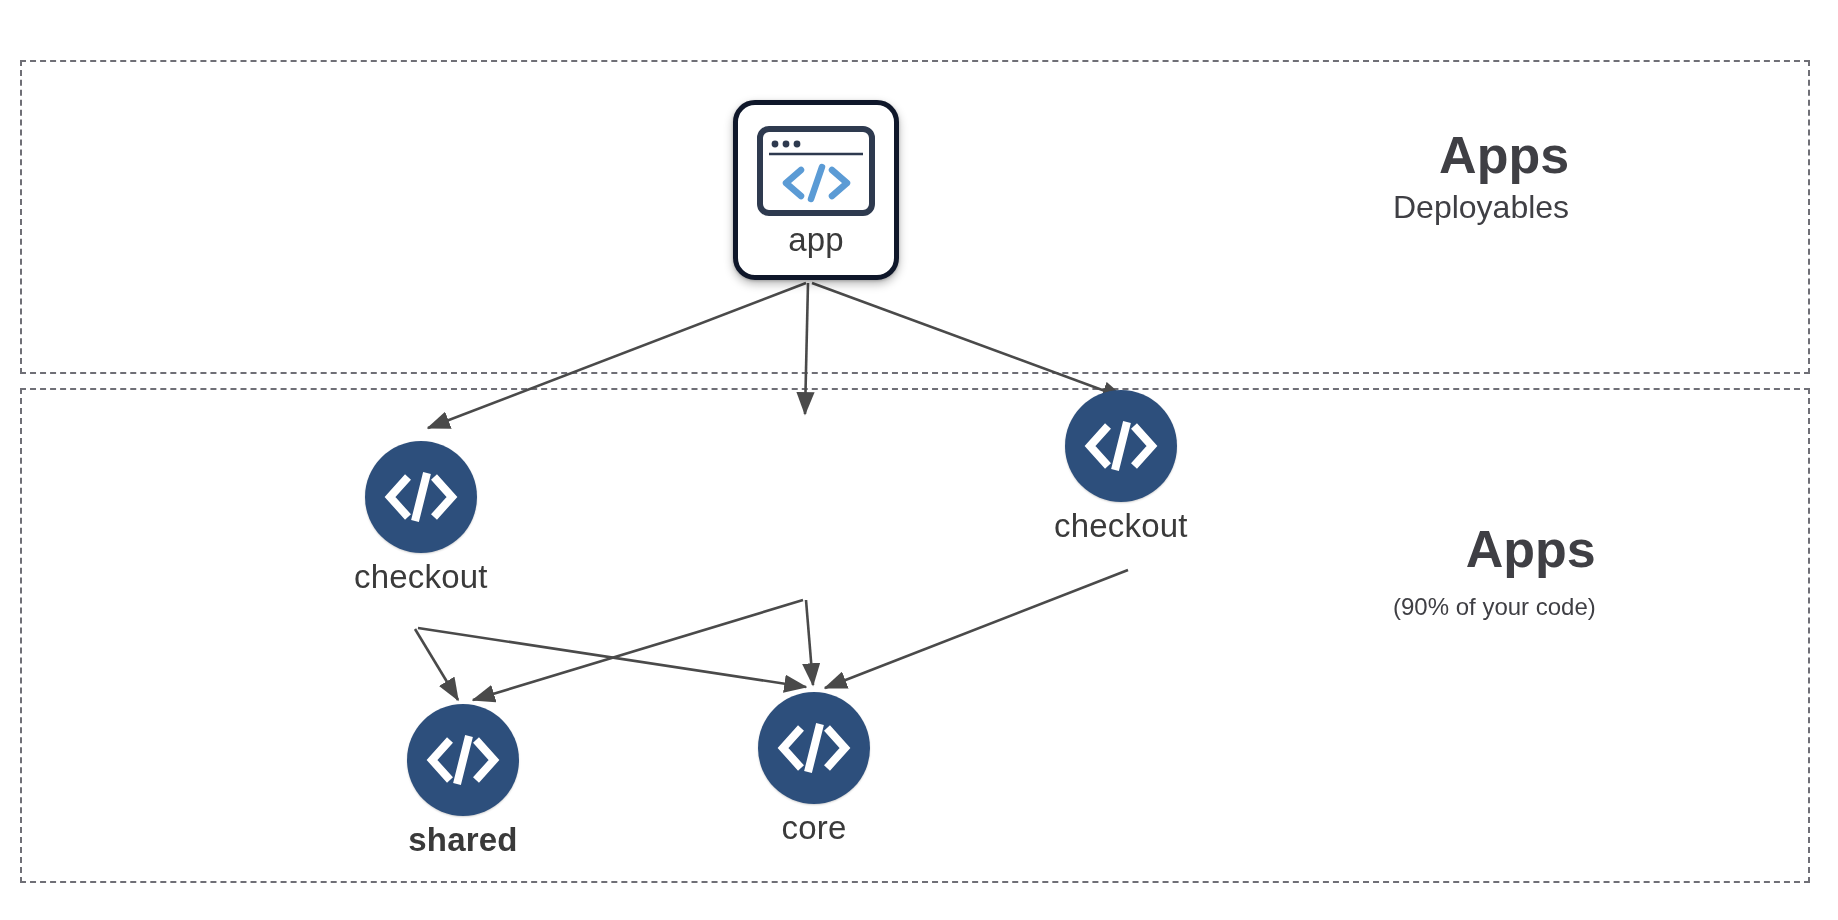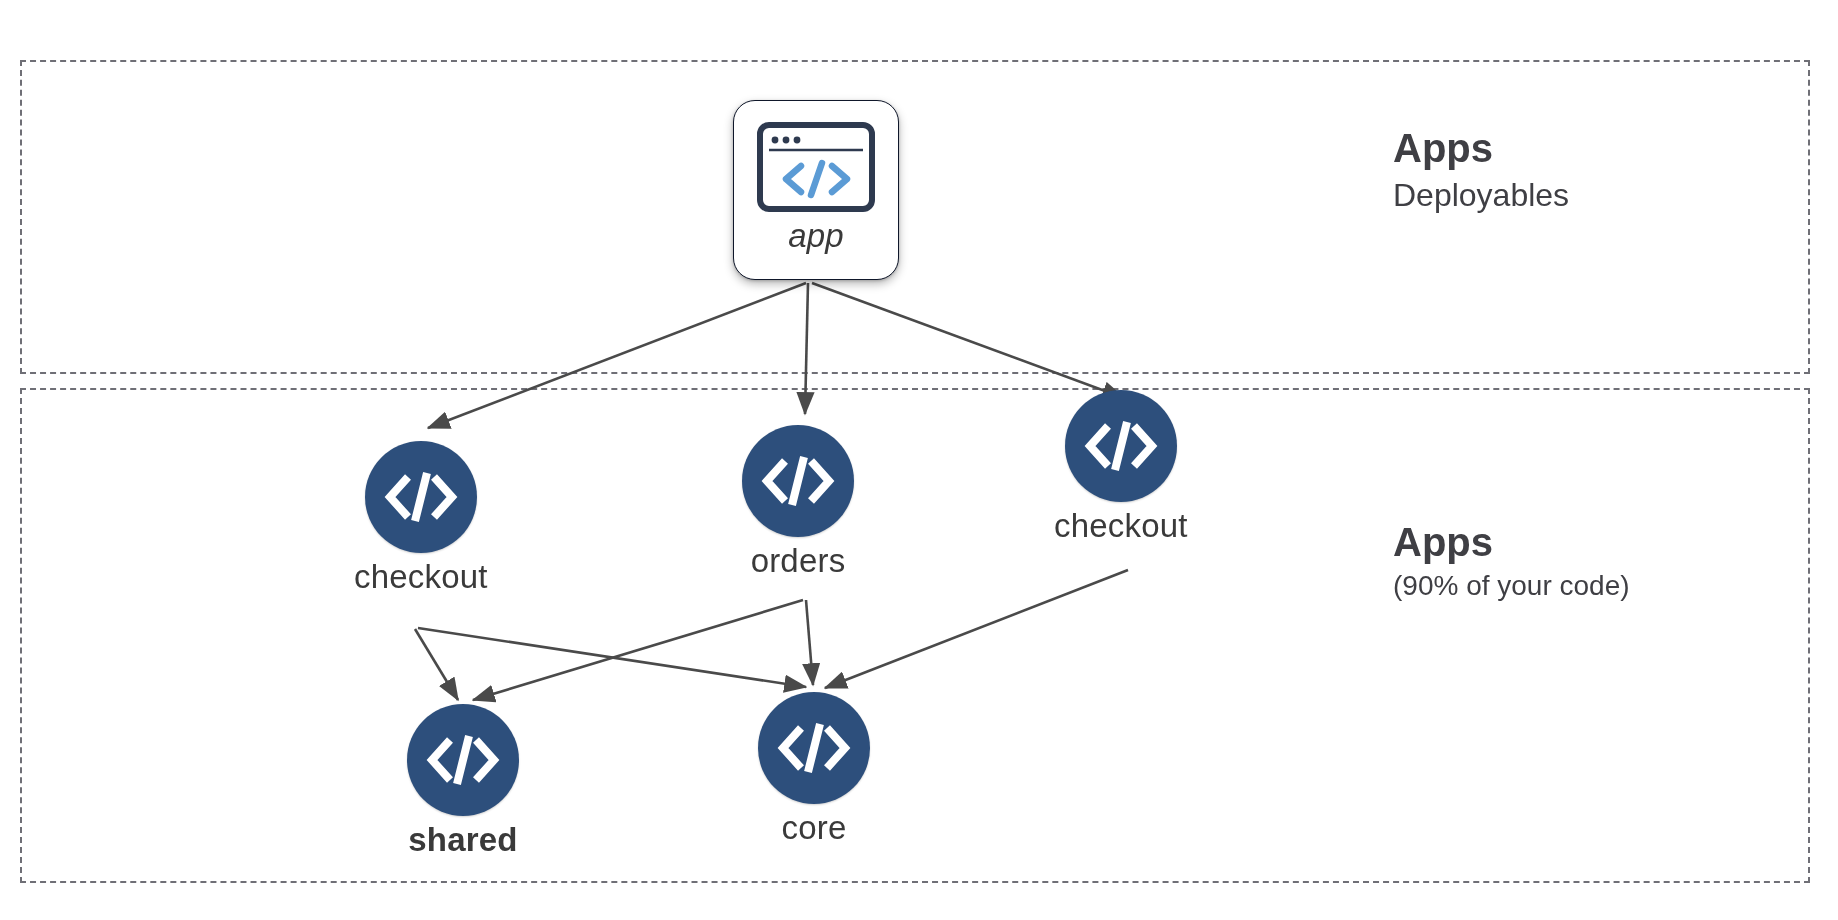--- a/index.html
+++ b/index.html
@@ -44,28 +44,27 @@
     top: 0;
     width: 1838px;
     height: 920px;
     pointer-events: none;
   }
   
   .app-card {
     position: absolute;
     box-sizing: border-box;
     background: #ffffff;
-    border: 1px solid #0f172a;
+    border: 5px solid #0f172a;
     border-radius: 22px;
     box-shadow: 0 4px 10px rgba(0,0,0,0.28), 0 1px 3px rgba(0,0,0,0.20);
     display: flex;
     flex-direction: column;
     align-items: center;
     justify-content: flex-start;
-    font-style: italic;
   }
   #node-app {
     left: 733px;
     top: 100px;
     width: 166px;
     height: 180px;
     padding-top: 20px;
   }
   .browser-icon {
     width: 120px;
@@ -112,36 +111,37 @@
   #node-orders   { left: 742px; top: 425px; }
   #node-checkout { left: 1054px; top: 390px; }
   #node-shared   { left: 407px; top: 704px; font-weight: bold; }
   #node-core     { left: 758px; top: 692px; justify-content: space-between; }
 
   
   .zone-caption {
     position: absolute;
   }
   .zone-caption .caption-title {
-    font-size: 40px;
+    font-size: 52px;
     font-weight: bold;
     color: #3f3f44;
     line-height: 1.04;
     letter-spacing: 0px;
+    text-align: right;
   }
   .zone-caption .caption-sub {
     font-size: 32px;
     font-weight: normal;
     color: #3f3f44;
     line-height: 1.25;
     margin-top: 5px;
   }
   #caption-apps { left: 1393px; top: 128px; }
   #caption-libs { left: 1393px; top: 522px; }
-  #caption-libs .caption-sub { font-size: 28px; margin-top: 4px; }
+  #caption-libs .caption-sub { font-size: 24px; margin-top: 16px; }
 </style>
 </head>
 <body>
 
 <div id="canvas">
 
   <div class="zone" id="zone-apps"></div>
   <div class="zone" id="zone-libs"></div>
 
   <svg id="edges" viewBox="0 0 1838 920" xmlns="http://www.w3.org/2000/svg">
@@ -196,34 +196,20 @@
             <polyline points="24,8 6,28 24,48"></polyline>
             <line x1="43" y1="4" x2="31" y2="52"></line>
             <polyline points="50,8 68,28 50,48"></polyline>
           </g>
         </svg>
       </span>
     </div>
     <span class="lib-label">checkout</span>
   </div>
 
-  <div class="lib-node" id="node-orders">
-    <div class="lib-circle">
-      <span>
-        <svg viewBox="0 0 74 56" xmlns="http://www.w3.org/2000/svg">
-          <g stroke="#ffffff" stroke-width="8" fill="none" stroke-linecap="butt" stroke-linejoin="miter">
-            <polyline points="24,8 6,28 24,48"></polyline>
-            <line x1="43" y1="4" x2="31" y2="52"></line>
-            <polyline points="50,8 68,28 50,48"></polyline>
-          </g>
-        </svg>
-      </span>
-    </div>
-    <span class="lib-label">orders</span>
-  </div>
 
   <div class="lib-node" id="node-checkout">
     <div class="lib-circle">
       <span>
         <svg viewBox="0 0 74 56" xmlns="http://www.w3.org/2000/svg">
           <g stroke="#ffffff" stroke-width="8" fill="none" stroke-linecap="butt" stroke-linejoin="miter">
             <polyline points="24,8 6,28 24,48"></polyline>
             <line x1="43" y1="4" x2="31" y2="52"></line>
             <polyline points="50,8 68,28 50,48"></polyline>
           </g>

